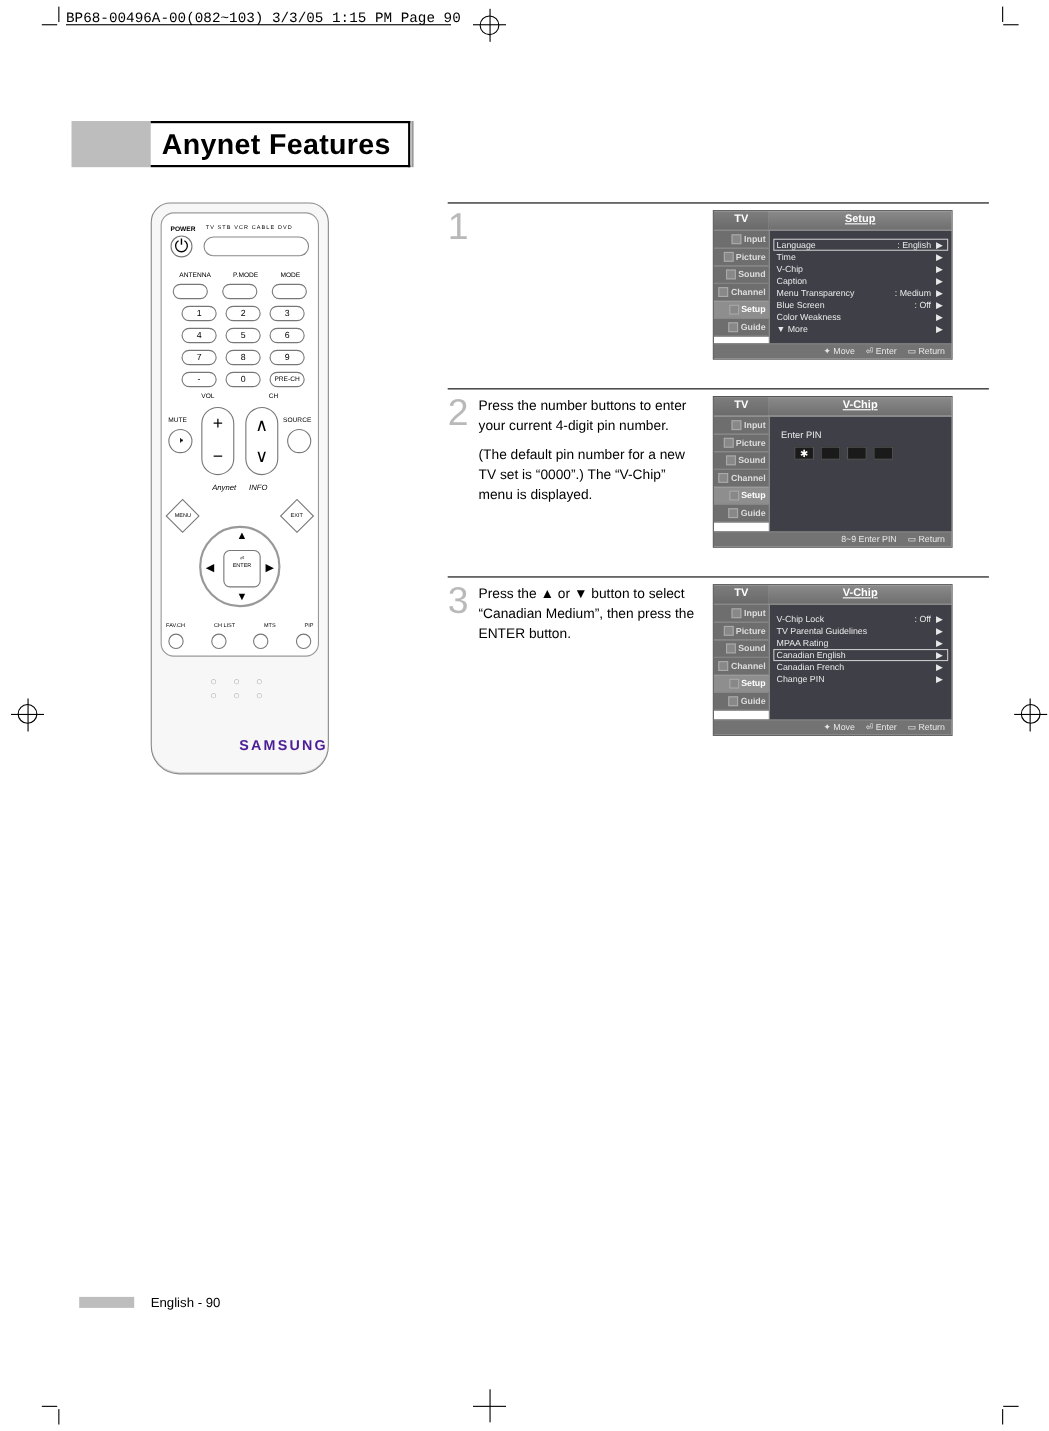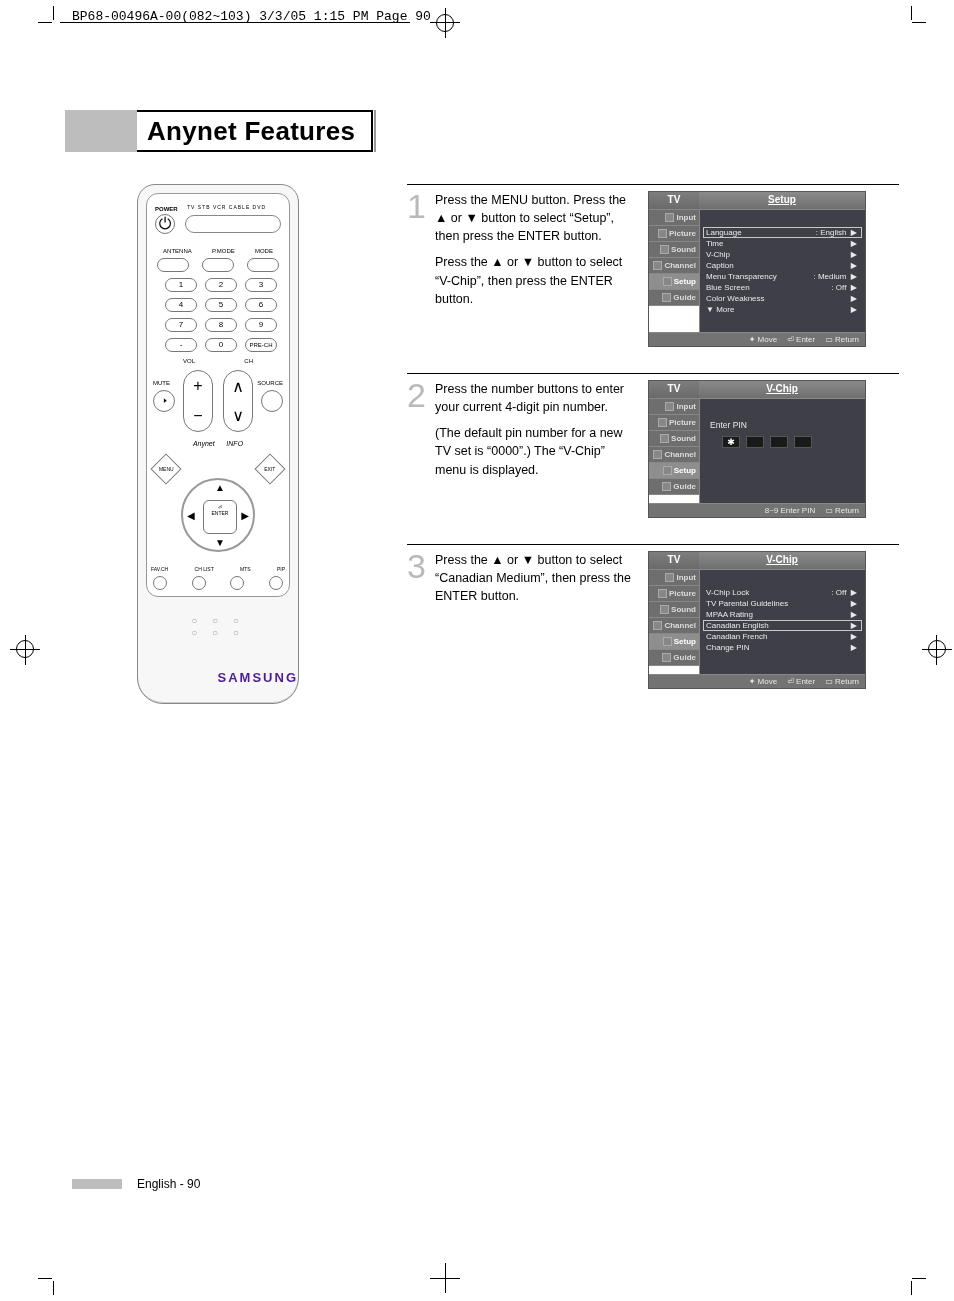--- a/index.html
+++ b/index.html
@@ -11,21 +11,21 @@
     height: 1301px;
     position: relative;
   }
   
   .crop-h { position:absolute; width:14px; height:1px; background:#000; }
   .crop-v { position:absolute; width:1px; height:14px; background:#000; }
   .crop-cross-h { position:absolute; width:30px; height:1px; background:#000; }
   .crop-cross-v { position:absolute; width:1px; height:30px; background:#000; }
   .reg-circle { position:absolute; width:18px; height:18px; border:1px solid #000; border-radius:50%; }
 
-  .slug { position:absolute; top:9px; left:72px; font-family:"Courier New",monospace; font-size:13px; }
+  .slug { position:absolute; top:9px; left:60px; font-family:"Courier New",monospace; font-size:13px; }
   .slug-underline { position:absolute; top:22px; left:60px; width:350px; height:1px; background:#000; }
 
   
   .page { position:absolute; top:110px; left:65px; right:55px; }
 
   .header-bar { display:flex; align-items:stretch; height:42px; }
   .header-gray { width:72px; background:#bdbdbd; }
   .header-title-wrap { border-top:2px solid #000; border-bottom:2px solid #000; border-right:2px solid #000; padding:4px 16px 4px 10px; display:flex; align-items:center; position:relative; }
   .header-title-wrap::after { content:""; position:absolute; right:-3px; top:-2px; bottom:-2px; width:2px; box-shadow:2px 0 0 #999; }
   .header-title { font-size:26px; font-weight:bold; letter-spacing:0.3px; }
@@ -73,21 +73,21 @@
   
   .osd { width:218px; border:1px solid #555; }
   .osd-row { display:flex; }
   .osd-tv { width:50px; background:linear-gradient(#7d7d7d,#6a6a6a); color:#fff; font-size:10px; font-weight:bold; text-align:center; padding:2px 0; border-bottom:1px solid #888; }
   .osd-title { flex:1; background:linear-gradient(#8a8a8a,#6f6f6f); color:#fff; font-size:10px; font-weight:bold; text-align:center; padding:2px 0 4px; text-decoration:underline; border-bottom:1px solid #888; }
   .osd-body-row { display:flex; }
   .osd-tabs { width:50px; display:flex; flex-direction:column; }
   .osd-tab { background:#6e6e6e; color:#dcdcdc; font-size:8px; font-weight:bold; text-align:right; padding:3px 3px 3px 2px; border-bottom:1px solid #888; display:flex; align-items:center; justify-content:flex-end; gap:2px; }
   .osd-tab span.iconbox { width:9px; height:9px; background:#888; border:1px solid #aaa; }
   .osd-tab.sel { background:#8e8e8e; color:#fff; }
-  .osd-content { flex:1; background:#3f3f48; border-left:1px solid #888; padding:17px 0; position:relative; }
+  .osd-content { flex:1; background:#3f3f48; border-left:1px solid #888; padding:7px 0; position:relative; }
   .osd-item { display:flex; justify-content:space-between; align-items:center; font-size:8px; color:#e9e9e9; padding:1px 8px 1px 6px; }
   .osd-item .arrow { font-size:8px; }
   .osd-item.sel { border:1px solid #c8c8c8; margin:0 3px; padding:0 4px 0 2px; }
   .osd-foot { background:#737373; color:#e8e8e8; font-size:8px; display:flex; justify-content:flex-end; gap:10px; padding:2px 6px; border-top:1px solid #888; }
   .osd-foot .ficon { font-size:8px; }
   .pin-boxes { display:flex; gap:6px; margin:6px 0 0 22px; }
   .pin-box { width:18px; height:12px; background:#1a1a1a; border:1px solid #555; color:#fff; font-size:9px; text-align:center; line-height:10px; }
   .osd-content.tall { min-height:104px; }
   .osd-enter-pin { font-size:8.5px; color:#e9e9e9; padding:4px 0 0 10px; }
 
@@ -214,24 +214,20 @@
         <div class="dots-grid">○ ○ ○<br>○ ○ ○</div>
         <div class="brand">SAMSUNG</div>
       </div>
     </div>
 
     <div class="col-steps">
       <div class="step-rule"></div>
       <div class="step">
         <div class="step-text">
           <div class="step-num">1</div>
-          <div class="step-body">
-            <p>Press the MENU button. Press the ▲ or ▼ button to select “Setup”, then press the ENTER button.</p>
-            <p>Press the ▲ or ▼ button to select “V-Chip”, then press the ENTER button.</p>
-          </div>
         </div>
 
         <div class="osd">
           <div class="osd-row">
             <div class="osd-tv">TV</div>
             <div class="osd-title">Setup</div>
           </div>
           <div class="osd-body-row">
             <div class="osd-tabs" id="osd1-tabs">
                 <div class="osd-tab">

